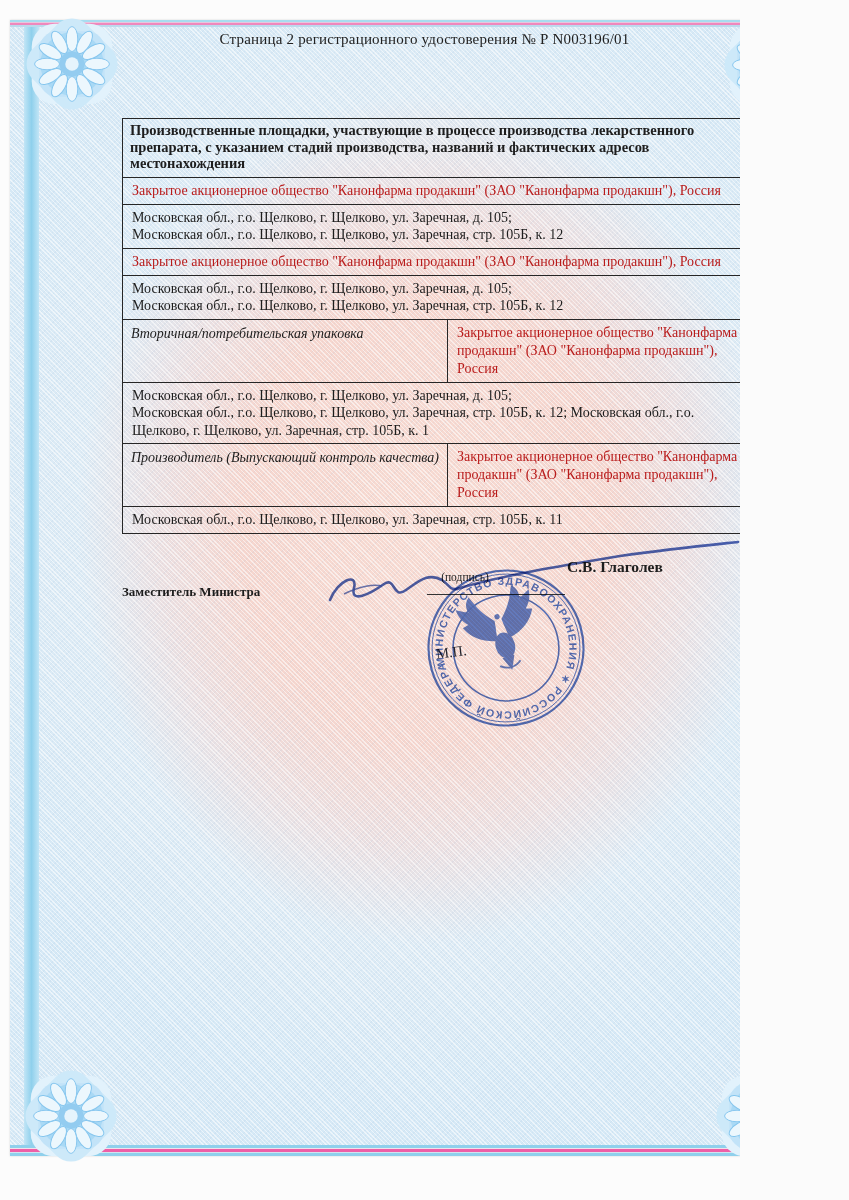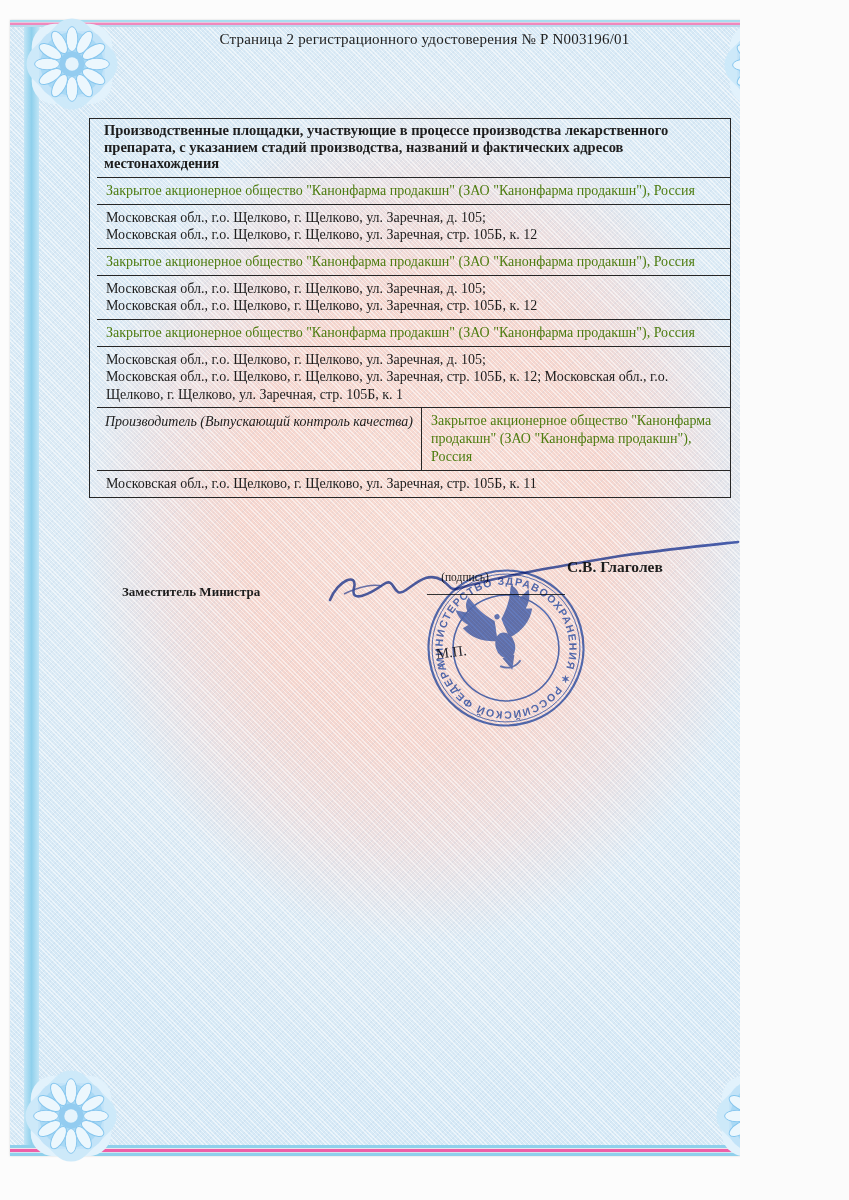--- a/index.html
+++ b/index.html
@@ -22,28 +22,28 @@
   .band-left{left:14px;} .band-right{right:13px;}
 
   .rosette{position:absolute;width:96px;height:96px;}
   .punch-hole{position:absolute;left:750px;top:1106px;width:22px;height:22px;border-radius:50%;background:#151515;}
 
   
   .hdr{position:absolute;left:0;top:31px;width:849px;text-align:center;
        font-size:15px;letter-spacing:.2px;color:#222;}
 
   
-  .tbl{position:absolute;left:89px;top:118px;width:633px;border:1.7px solid #262626;
-       font-size:14px;background:transparent;padding-left:7px;}
+  .tbl{position:absolute;left:122px;top:118px;width:633px;border:1.7px solid #262626;
+       font-size:14px;background:transparent;}
   .tbl .cap{padding:3px 7px 5px 7px;font-weight:bold;font-size:14.5px;line-height:16.5px;
             border-bottom:1.5px solid #262626;}
   .sec-row{display:flex;border-bottom:1.5px solid #262626;}
   .sec-row .stage{width:308px;flex:0 0 308px;border-right:1.5px solid #262626;
                   font-style:italic;padding:5px 8px;line-height:17px;}
-  .sec-row .company{flex:1;padding:4px 9px;line-height:18px;color:#4d7c0f;}
+  .sec-row .company{flex:1;padding:4px 9px;line-height:18px;color:#b91c1c;}
   .addr{padding:4px 9px;line-height:17.5px;border-bottom:1.5px solid #262626;white-space:pre-line;}
   .addr:last-child{border-bottom:none;}
 
   
   .sig-title{position:absolute;left:122px;top:584px;font-weight:bold;font-size:13px;}
   .sig-line{position:absolute;left:427px;top:594px;width:138px;border-top:1.6px solid #333;}
   .sig-caption{position:absolute;left:405px;top:571px;width:120px;text-align:center;
                font-size:11.5px;color:#222;}
   .sig-name{position:absolute;left:567px;top:558px;font-weight:bold;font-size:15.5px;}
   .mp-mark{position:absolute;left:436px;top:644px;font-size:14.5px;color:#26262e;transform:rotate(-7deg);}
@@ -113,20 +113,21 @@
     <div class="addr">Московская обл., г.о. Щелково, г. Щелково, ул. Заречная, д. 105;
 Московская обл., г.о. Щелково, г. Щелково, ул. Заречная, стр. 105Б, к. 12</div>
 
     <div class="sec-row">
       <div class="company">Закрытое акционерное общество "Канонфарма продакшн" (ЗАО "Канонфарма продакшн"), Россия</div>
     </div>
     <div class="addr">Московская обл., г.о. Щелково, г. Щелково, ул. Заречная, д. 105;
 Московская обл., г.о. Щелково, г. Щелково, ул. Заречная, стр. 105Б, к. 12</div>
 
     <div class="sec-row">
+      <div class="stage">Вторичная/потребительская упаковка</div>
       <div class="company">Закрытое акционерное общество "Канонфарма продакшн" (ЗАО "Канонфарма продакшн"), Россия</div>
     </div>
     <div class="addr">Московская обл., г.о. Щелково, г. Щелково, ул. Заречная, д. 105;
 Московская обл., г.о. Щелково, г. Щелково, ул. Заречная, стр. 105Б, к. 12; Московская обл., г.о.
 Щелково, г. Щелково, ул. Заречная, стр. 105Б, к. 1</div>
 
     <div class="sec-row">
       <div class="stage">Производитель (Выпускающий контроль качества)</div>
       <div class="company">Закрытое акционерное общество "Канонфарма продакшн" (ЗАО "Канонфарма продакшн"), Россия</div>
     </div>

